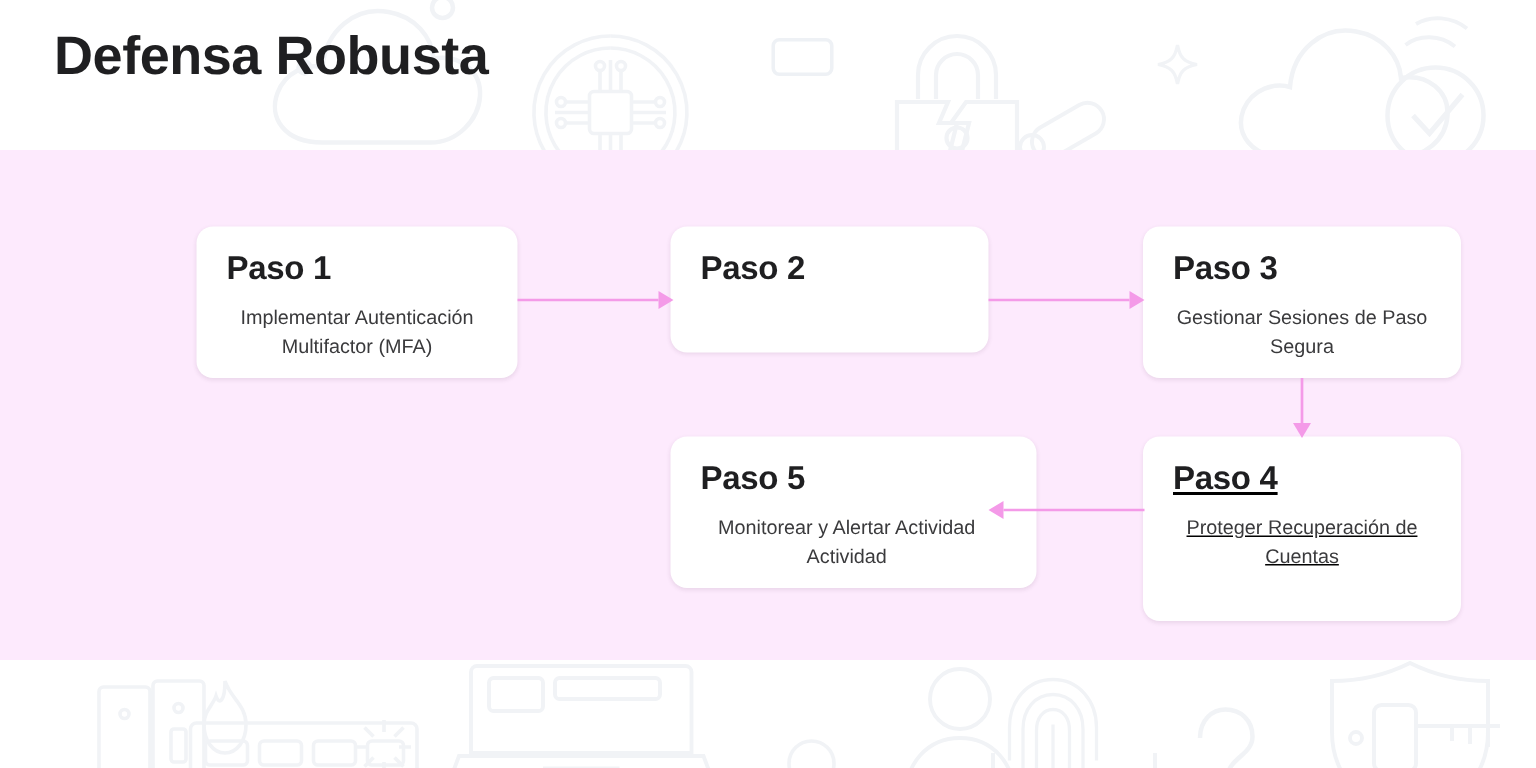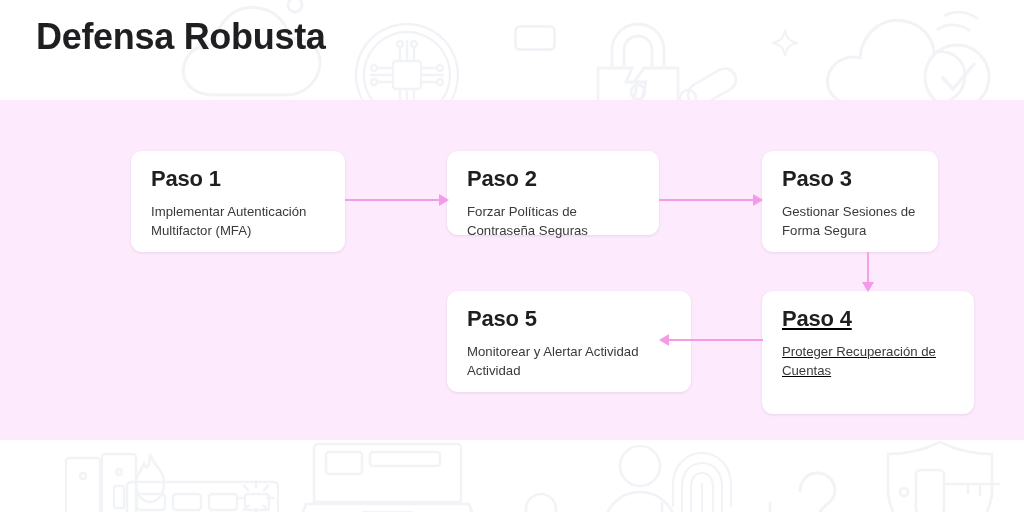--- a/index.html
+++ b/index.html
@@ -89,26 +89,27 @@
     line-height: 1.1;
     margin-bottom: 11px;
     white-space: nowrap;
   }
   .card-desc {
     font-size: 13.2px;
     font-weight: 400;
     color: #3a3a3c;
     line-height: 1.45;
     max-width: 195px;
+    text-align: center;
   }
 
   
   .card-1 { left: 91px;  top: 151px; width: 214px; height: 101px; }
   .card-2 { left: 407px; top: 151px; width: 212px; height: 84px; }
-  .card-3 { left: 722px; top: 151px; width: 176px; height: 101px; }
+  .card-3 { left: 722px; top: 151px; width: 212px; height: 101px; }
   .card-4 { left: 722px; top: 291px; width: 212px; height: 123px; text-decoration: underline; }
   .card-5 { left: 407px; top: 291px; width: 244px; height: 101px; }
 
   
   .connector { position: absolute; }
   .connector svg { display: block; overflow: visible; }
 
   .conn-1-2 { left: 305px; top: 190px; }
   .conn-2-3 { left: 619px; top: 190px; }
   .conn-3-4 { left: 818px; top: 252px; }
@@ -284,26 +285,25 @@
 
   <div class="flow">
 
     <div class="card card-1">
       <div class="card-title">Paso 1</div>
       <div class="card-desc">Implementar Autenticación Multifactor (MFA)</div>
     </div>
 
     <div class="card card-2">
       <div class="card-title">Paso 2</div>
-      <div class="card-desc">Forzar Políticas de Contraseña Seguras</div>
     </div>
 
     <div class="card card-3">
       <div class="card-title">Paso 3</div>
-      <div class="card-desc">Gestionar Sesiones de Forma Segura</div>
+      <div class="card-desc">Gestionar Sesiones de Paso Segura</div>
     </div>
 
     <div class="card card-4">
       <div class="card-title">Paso 4</div>
       <div class="card-desc">Proteger Recuperación de Cuentas</div>
     </div>
 
     <div class="card card-5">
       <div class="card-title">Paso 5</div>
       <div class="card-desc">Monitorear y Alertar Actividad Actividad</div>

